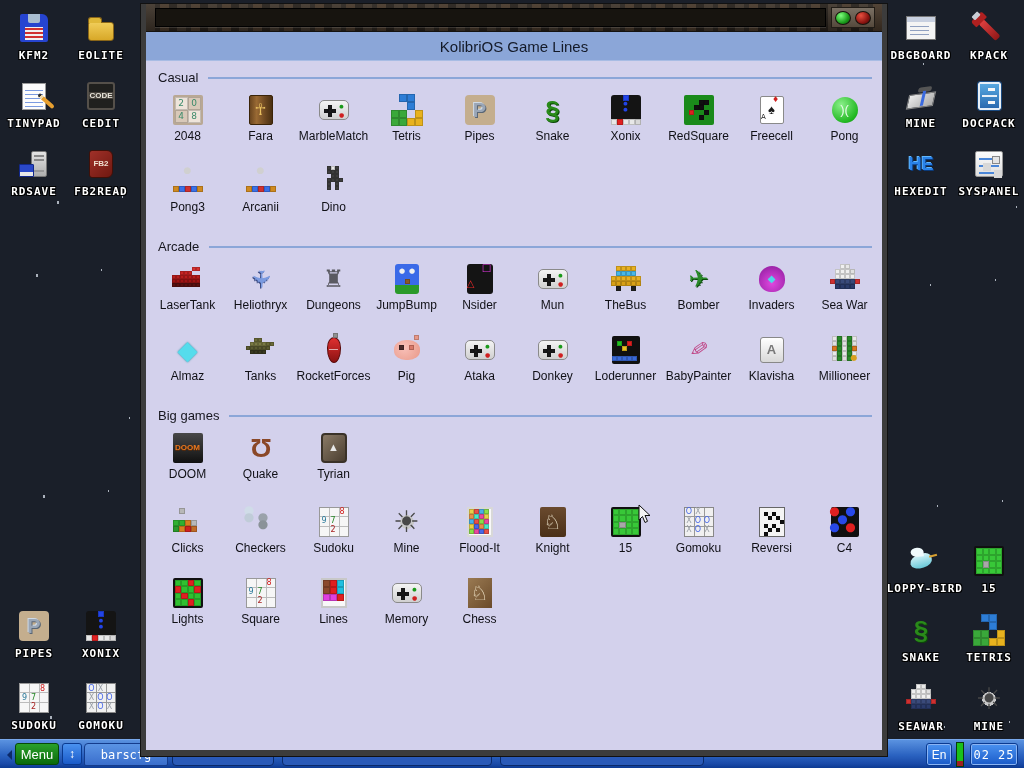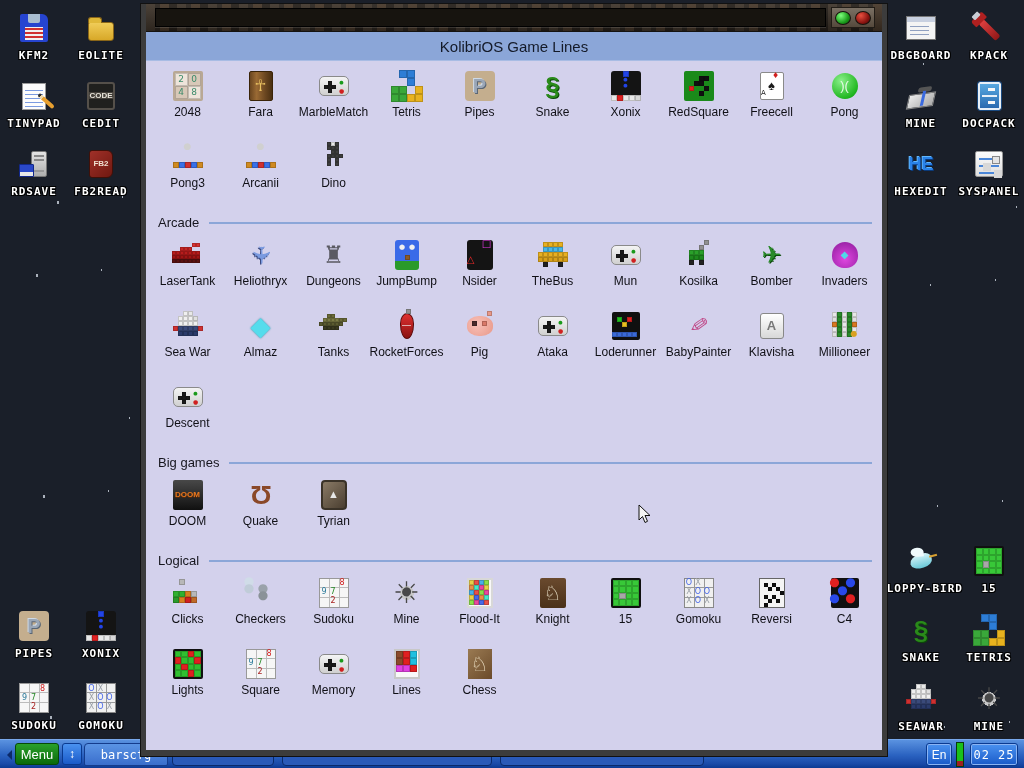--- a/index.html
+++ b/index.html
@@ -414,20 +414,24 @@
 <div id="gwin">
   <div id="titlebar">
     <div class="recess"></div>
     <div id="ledplate">
       <div class="led green"></div>
       <div class="led red"></div>
     </div>
   </div>
   <div id="caption">KolibriOS Game Lines</div>
   <div id="wbody">
+      <div class="section-head">
+        <div class="section-title">Casual</div>
+        <div class="section-line"></div>
+      </div>
       <div class="items">
         <div class="game">
           <div class="art">
             <div class="gicon" style="width: 30px; height: 30px; background: rgb(185, 168, 148); border-radius: 2px;">
               <span class="cell solid" style="left: 2px; top: 2px; width: 13px; height: 13px; background: rgb(238, 228, 218); color: rgb(58, 138, 106); font-size: 9px;">2</span>
               <span class="cell solid" style="left: 15px; top: 2px; width: 13px; height: 13px; background: rgb(216, 200, 184); color: rgb(58, 138, 106); font-size: 9px;">0</span>
               <span class="cell solid" style="left: 2px; top: 15px; width: 13px; height: 13px; background: rgb(216, 200, 184); color: rgb(58, 138, 106); font-size: 9px;">4</span>
               <span class="cell solid" style="left: 15px; top: 15px; width: 13px; height: 13px; background: rgb(238, 228, 218); color: rgb(58, 138, 106); font-size: 9px;">8</span>
             </div>
           </div>
@@ -654,20 +658,34 @@
           <div class="art">
             <div class="gicon" style="width: 26px; height: 30px; background: rgb(20, 20, 20); border-radius: 3px;">
               <span class="cell" style="left: 16px; top: 0px; width: 8px; height: 8px; color: rgb(232, 56, 232); font-size: 10px;">□</span>
               <span class="cell" style="left: 0px; top: 16px; width: 8px; height: 8px; color: rgb(232, 40, 40); font-size: 10px;">△</span>
             </div>
           </div>
           <div class="game-label">Nsider</div>
         </div>
         <div class="game">
           <div class="art">
+            <div class="gicon" style="width: 30px; height: 20px; background: linear-gradient(rgb(244, 244, 244), rgb(208, 208, 208)); border: 1px solid rgb(138, 138, 138); border-radius: 5px;">
+              <span class="cell solid" style="left: 8px; top: 4px; width: 4px; height: 4px; background: rgb(26, 26, 26);"></span>
+              <span class="cell solid" style="left: 4px; top: 8px; width: 4px; height: 4px; background: rgb(26, 26, 26);"></span>
+              <span class="cell solid" style="left: 8px; top: 8px; width: 4px; height: 4px; background: rgb(26, 26, 26);"></span>
+              <span class="cell solid" style="left: 12px; top: 8px; width: 4px; height: 4px; background: rgb(26, 26, 26);"></span>
+              <span class="cell solid" style="left: 8px; top: 12px; width: 4px; height: 4px; background: rgb(26, 26, 26);"></span>
+              <span class="cell" style="left: 20px; top: 4px; width: 4px; height: 4px; color: rgb(26, 154, 26); font-size: 5px;">●</span>
+              <span class="cell" style="left: 20px; top: 12px; width: 4px; height: 4px; color: rgb(208, 32, 32); font-size: 6px;">●</span>
+            </div>
+          </div>
+          <div class="game-label">Mun</div>
+        </div>
+        <div class="game">
+          <div class="art">
             <div class="gicon" style="width: 30px; height: 26px;">
               <span class="cell solid" style="left: 5px; top: 0px; width: 5px; height: 5px; background: rgb(232, 176, 32);"></span>
               <span class="cell solid" style="left: 10px; top: 0px; width: 5px; height: 5px; background: rgb(232, 176, 32);"></span>
               <span class="cell solid" style="left: 15px; top: 0px; width: 5px; height: 5px; background: rgb(232, 176, 32);"></span>
               <span class="cell solid" style="left: 20px; top: 0px; width: 5px; height: 5px; background: rgb(232, 176, 32);"></span>
               <span class="cell solid" style="left: 5px; top: 5px; width: 5px; height: 5px; background: rgb(72, 184, 232);"></span>
               <span class="cell solid" style="left: 10px; top: 5px; width: 5px; height: 5px; background: rgb(72, 184, 232);"></span>
               <span class="cell solid" style="left: 15px; top: 5px; width: 5px; height: 5px; background: rgb(72, 184, 232);"></span>
               <span class="cell solid" style="left: 20px; top: 5px; width: 5px; height: 5px; background: rgb(72, 184, 232);"></span>
               <span class="cell solid" style="left: 0px; top: 10px; width: 5px; height: 5px; background: rgb(232, 176, 32);"></span>
@@ -683,51 +701,20 @@
               <span class="cell solid" style="left: 20px; top: 15px; width: 5px; height: 5px; background: rgb(216, 160, 24);"></span>
               <span class="cell solid" style="left: 25px; top: 15px; width: 5px; height: 5px; background: rgb(216, 160, 24);"></span>
               <span class="cell solid" style="left: 5px; top: 20px; width: 5px; height: 5px; background: rgb(32, 32, 32);"></span>
               <span class="cell solid" style="left: 20px; top: 20px; width: 5px; height: 5px; background: rgb(32, 32, 32);"></span>
             </div>
           </div>
           <div class="game-label">TheBus</div>
         </div>
         <div class="game">
           <div class="art">
-            <div class="gicon" style="width: 30px; height: 20px; background: linear-gradient(rgb(244, 244, 244), rgb(208, 208, 208)); border: 1px solid rgb(138, 138, 138); border-radius: 5px;">
-              <span class="cell solid" style="left: 8px; top: 4px; width: 4px; height: 4px; background: rgb(26, 26, 26);"></span>
-              <span class="cell solid" style="left: 4px; top: 8px; width: 4px; height: 4px; background: rgb(26, 26, 26);"></span>
-              <span class="cell solid" style="left: 8px; top: 8px; width: 4px; height: 4px; background: rgb(26, 26, 26);"></span>
-              <span class="cell solid" style="left: 12px; top: 8px; width: 4px; height: 4px; background: rgb(26, 26, 26);"></span>
-              <span class="cell solid" style="left: 8px; top: 12px; width: 4px; height: 4px; background: rgb(26, 26, 26);"></span>
-              <span class="cell" style="left: 20px; top: 4px; width: 4px; height: 4px; color: rgb(26, 154, 26); font-size: 5px;">●</span>
-              <span class="cell" style="left: 20px; top: 12px; width: 4px; height: 4px; color: rgb(208, 32, 32); font-size: 6px;">●</span>
-            </div>
-          </div>
-          <div class="game-label">Mun</div>
-        </div>
-        <div class="game">
-          <div class="art">
-            <div class="gicon" style="width: 30px; height: 30px;">
-              <span class="cell solid" style="left: 20px; top: 0px; width: 5px; height: 5px; background: rgb(144, 144, 144);"></span>
-              <span class="cell solid" style="left: 15px; top: 5px; width: 5px; height: 5px; background: rgb(144, 144, 144);"></span>
-              <span class="cell solid" style="left: 5px; top: 10px; width: 5px; height: 5px; background: rgb(42, 160, 42);"></span>
-              <span class="cell solid" style="left: 10px; top: 10px; width: 5px; height: 5px; background: rgb(42, 160, 42);"></span>
-              <span class="cell solid" style="left: 15px; top: 10px; width: 5px; height: 5px; background: rgb(42, 160, 42);"></span>
-              <span class="cell solid" style="left: 5px; top: 15px; width: 5px; height: 5px; background: rgb(30, 138, 30);"></span>
-              <span class="cell solid" style="left: 10px; top: 15px; width: 5px; height: 5px; background: rgb(30, 138, 30);"></span>
-              <span class="cell solid" style="left: 15px; top: 15px; width: 5px; height: 5px; background: rgb(30, 138, 30);"></span>
-              <span class="cell solid" style="left: 5px; top: 20px; width: 5px; height: 5px; background: rgb(34, 34, 34);"></span>
-              <span class="cell solid" style="left: 15px; top: 20px; width: 5px; height: 5px; background: rgb(34, 34, 34);"></span>
-            </div>
-          </div>
-          <div class="game-label">Kosilka</div>
-        </div>
-        <div class="game">
-          <div class="art">
             <div class="gicon">
               <span class="glyph" style="color: rgb(42, 138, 42); font-size: 24px; text-shadow: rgb(10, 74, 10) 1px 1px 0px;">✈</span>
             </div>
           </div>
           <div class="game-label">Bomber</div>
         </div>
         <div class="game">
           <div class="art">
             <div class="gicon" style="width: 26px; height: 26px; background: radial-gradient(circle at 50% 65%, rgb(224, 72, 224), rgb(138, 26, 154)); border-radius: 50% 50% 45% 45%;">
               <span class="glyph" style="color: rgb(80, 216, 232); font-size: 10px;">◆</span>
@@ -820,20 +807,34 @@
               <span class="cell solid" style="left: 8px; top: 4px; width: 4px; height: 4px; background: rgb(26, 26, 26);"></span>
               <span class="cell solid" style="left: 4px; top: 8px; width: 4px; height: 4px; background: rgb(26, 26, 26);"></span>
               <span class="cell solid" style="left: 8px; top: 8px; width: 4px; height: 4px; background: rgb(26, 26, 26);"></span>
               <span class="cell solid" style="left: 12px; top: 8px; width: 4px; height: 4px; background: rgb(26, 26, 26);"></span>
               <span class="cell solid" style="left: 8px; top: 12px; width: 4px; height: 4px; background: rgb(26, 26, 26);"></span>
               <span class="cell" style="left: 20px; top: 4px; width: 4px; height: 4px; color: rgb(26, 154, 26); font-size: 5px;">●</span>
               <span class="cell" style="left: 20px; top: 12px; width: 4px; height: 4px; color: rgb(208, 32, 32); font-size: 6px;">●</span>
             </div>
           </div>
           <div class="game-label">Ataka</div>
+        </div>
+        <div class="game">
+          <div class="art">
+            <div class="gicon" style="width: 30px; height: 20px; background: linear-gradient(rgb(244, 244, 244), rgb(208, 208, 208)); border: 1px solid rgb(138, 138, 138); border-radius: 5px;">
+              <span class="cell solid" style="left: 8px; top: 4px; width: 4px; height: 4px; background: rgb(26, 26, 26);"></span>
+              <span class="cell solid" style="left: 4px; top: 8px; width: 4px; height: 4px; background: rgb(26, 26, 26);"></span>
+              <span class="cell solid" style="left: 8px; top: 8px; width: 4px; height: 4px; background: rgb(26, 26, 26);"></span>
+              <span class="cell solid" style="left: 12px; top: 8px; width: 4px; height: 4px; background: rgb(26, 26, 26);"></span>
+              <span class="cell solid" style="left: 8px; top: 12px; width: 4px; height: 4px; background: rgb(26, 26, 26);"></span>
+              <span class="cell" style="left: 20px; top: 4px; width: 4px; height: 4px; color: rgb(26, 154, 26); font-size: 5px;">●</span>
+              <span class="cell" style="left: 20px; top: 12px; width: 4px; height: 4px; color: rgb(208, 32, 32); font-size: 6px;">●</span>
+            </div>
+          </div>
+          <div class="game-label">Donkey</div>
         </div>
         <div class="game">
           <div class="art">
             <div class="gicon" style="width: 28px; height: 28px; background: rgb(16, 16, 16); border-radius: 2px;">
               <span class="cell solid" style="left: 5px; top: 5px; width: 5px; height: 5px; background: rgb(32, 192, 32);"></span>
               <span class="cell solid" style="left: 15px; top: 5px; width: 5px; height: 5px; background: rgb(224, 32, 32);"></span>
               <span class="cell solid" style="left: 10px; top: 10px; width: 5px; height: 5px; background: rgb(232, 192, 32);"></span>
               <span class="cell solid" style="left: 0px; top: 20px; width: 5px; height: 5px; background: rgb(58, 106, 216);"></span>
               <span class="cell solid" style="left: 5px; top: 20px; width: 5px; height: 5px; background: rgb(58, 106, 216);"></span>
               <span class="cell solid" style="left: 10px; top: 20px; width: 5px; height: 5px; background: rgb(58, 106, 216);"></span>
@@ -884,34 +885,20 @@
               <span class="cell solid" style="left: 20px; top: 15px; width: 5px; height: 5px; background: rgb(232, 232, 232);"></span>
               <span class="cell solid" style="left: 0px; top: 20px; width: 5px; height: 5px; background: rgb(224, 224, 224);"></span>
               <span class="cell solid" style="left: 5px; top: 20px; width: 5px; height: 5px; background: rgb(42, 138, 42);"></span>
               <span class="cell solid" style="left: 10px; top: 20px; width: 5px; height: 5px; background: rgb(224, 224, 224);"></span>
               <span class="cell solid" style="left: 15px; top: 20px; width: 5px; height: 5px; background: rgb(42, 138, 42);"></span>
               <span class="cell" style="left: 20px; top: 20px; width: 5px; height: 5px; color: rgb(216, 160, 32); font-size: 8px;">●</span>
             </div>
           </div>
           <div class="game-label">Millioneer</div>
         </div>
-        <div class="game">
-          <div class="art">
-            <div class="gicon" style="width: 30px; height: 20px; background: linear-gradient(rgb(244, 244, 244), rgb(208, 208, 208)); border: 1px solid rgb(138, 138, 138); border-radius: 5px;">
-              <span class="cell solid" style="left: 8px; top: 4px; width: 4px; height: 4px; background: rgb(26, 26, 26);"></span>
-              <span class="cell solid" style="left: 4px; top: 8px; width: 4px; height: 4px; background: rgb(26, 26, 26);"></span>
-              <span class="cell solid" style="left: 8px; top: 8px; width: 4px; height: 4px; background: rgb(26, 26, 26);"></span>
-              <span class="cell solid" style="left: 12px; top: 8px; width: 4px; height: 4px; background: rgb(26, 26, 26);"></span>
-              <span class="cell solid" style="left: 8px; top: 12px; width: 4px; height: 4px; background: rgb(26, 26, 26);"></span>
-              <span class="cell" style="left: 20px; top: 4px; width: 4px; height: 4px; color: rgb(26, 154, 26); font-size: 5px;">●</span>
-              <span class="cell" style="left: 20px; top: 12px; width: 4px; height: 4px; color: rgb(208, 32, 32); font-size: 6px;">●</span>
-            </div>
-          </div>
-          <div class="game-label">Descent</div>
-        </div>
       </div>
       <div class="section-head">
         <div class="section-title">Big games</div>
         <div class="section-line"></div>
       </div>
       <div class="items">
         <div class="game">
           <div class="art">
             <div class="gicon" style="width: 30px; height: 30px; background: linear-gradient(rgb(72, 72, 72), rgb(16, 16, 16)); border-radius: 2px;">
               <span class="glyph" style="color: rgb(232, 120, 32); font-size: 8px; font-weight: bold; text-shadow: rgb(90, 42, 8) 0px 1px 0px;">DOOM</span>
@@ -928,24 +915,20 @@
           <div class="game-label">Quake</div>
         </div>
         <div class="game">
           <div class="art">
             <div class="gicon" style="width: 26px; height: 30px; background: linear-gradient(135deg, rgb(138, 122, 102), rgb(74, 62, 48)); border: 2px solid rgb(58, 50, 40); border-radius: 4px;">
               <span class="glyph" style="color: rgb(232, 232, 232); font-size: 11px;">▲</span>
             </div>
           </div>
           <div class="game-label">Tyrian</div>
         </div>
-      </div>
-      <div class="section-head">
-        <div class="section-title">Logical</div>
-        <div class="section-line"></div>
       </div>
       <div class="items">
         <div class="game">
           <div class="art">
             <div class="gicon" style="width: 30px; height: 28px;">
               <span class="cell solid" style="left: 6px; top: 0px; width: 6px; height: 6px; background: rgb(184, 184, 184);"></span>
               <span class="cell solid" style="left: 18px; top: 12px; width: 6px; height: 6px; background: rgb(184, 184, 184);"></span>
               <span class="cell solid" style="left: 0px; top: 12px; width: 6px; height: 6px; background: rgb(48, 176, 48);"></span>
               <span class="cell solid" style="left: 6px; top: 12px; width: 6px; height: 6px; background: rgb(48, 176, 48);"></span>
               <span class="cell solid" style="left: 12px; top: 12px; width: 6px; height: 6px; background: rgb(216, 128, 32);"></span>
@@ -1118,50 +1101,50 @@
               <span class="cell" style="left: 18px; top: 0px; width: 9px; height: 9px; color: rgb(208, 32, 32); font-size: 8px;">8</span>
               <span class="cell" style="left: 0px; top: 9px; width: 9px; height: 9px; color: rgb(42, 122, 154); font-size: 8px;">9</span>
               <span class="cell" style="left: 9px; top: 9px; width: 9px; height: 9px; color: rgb(42, 138, 42); font-size: 8px;">7</span>
               <span class="cell" style="left: 9px; top: 18px; width: 9px; height: 9px; color: rgb(168, 32, 32); font-size: 8px;">2</span>
             </div>
           </div>
           <div class="game-label">Square</div>
         </div>
         <div class="game">
           <div class="art">
-            <div class="gicon" style="width: 30px; height: 20px; background: linear-gradient(rgb(244, 244, 244), rgb(208, 208, 208)); border: 1px solid rgb(138, 138, 138); border-radius: 5px;">
-              <span class="cell solid" style="left: 8px; top: 4px; width: 4px; height: 4px; background: rgb(26, 26, 26);"></span>
-              <span class="cell solid" style="left: 4px; top: 8px; width: 4px; height: 4px; background: rgb(26, 26, 26);"></span>
-              <span class="cell solid" style="left: 8px; top: 8px; width: 4px; height: 4px; background: rgb(26, 26, 26);"></span>
-              <span class="cell solid" style="left: 12px; top: 8px; width: 4px; height: 4px; background: rgb(26, 26, 26);"></span>
-              <span class="cell solid" style="left: 8px; top: 12px; width: 4px; height: 4px; background: rgb(26, 26, 26);"></span>
-              <span class="cell" style="left: 20px; top: 4px; width: 4px; height: 4px; color: rgb(26, 154, 26); font-size: 5px;">●</span>
-              <span class="cell" style="left: 20px; top: 12px; width: 4px; height: 4px; color: rgb(208, 32, 32); font-size: 6px;">●</span>
-            </div>
-          </div>
-          <div class="game-label">Memory</div>
-        </div>
-        <div class="game">
-          <div class="art">
             <div class="gicon" style="width: 26px; height: 30px; background: rgb(248, 248, 248); border: 2px solid rgb(200, 200, 200);">
               <span class="cell solid" style="left: 0px; top: 0px; width: 7px; height: 7px; background: rgb(138, 74, 42);"></span>
               <span class="cell solid" style="left: 7px; top: 0px; width: 7px; height: 7px; background: rgb(224, 32, 32);"></span>
               <span class="cell solid" style="left: 14px; top: 0px; width: 7px; height: 7px; background: rgb(32, 192, 224);"></span>
               <span class="cell solid" style="left: 0px; top: 7px; width: 7px; height: 7px; background: rgb(138, 74, 42);"></span>
               <span class="cell solid" style="left: 7px; top: 7px; width: 7px; height: 7px; background: rgb(224, 32, 32);"></span>
               <span class="cell solid" style="left: 14px; top: 7px; width: 7px; height: 7px; background: rgb(32, 192, 224);"></span>
               <span class="cell solid" style="left: 0px; top: 14px; width: 7px; height: 7px; background: rgb(224, 64, 224);"></span>
               <span class="cell solid" style="left: 7px; top: 14px; width: 7px; height: 7px; background: rgb(224, 64, 224);"></span>
               <span class="cell solid" style="left: 14px; top: 14px; width: 7px; height: 7px; background: rgb(224, 32, 32);"></span>
             </div>
           </div>
           <div class="game-label">Lines</div>
         </div>
         <div class="game">
           <div class="art">
+            <div class="gicon" style="width: 30px; height: 20px; background: linear-gradient(rgb(244, 244, 244), rgb(208, 208, 208)); border: 1px solid rgb(138, 138, 138); border-radius: 5px;">
+              <span class="cell solid" style="left: 8px; top: 4px; width: 4px; height: 4px; background: rgb(26, 26, 26);"></span>
+              <span class="cell solid" style="left: 4px; top: 8px; width: 4px; height: 4px; background: rgb(26, 26, 26);"></span>
+              <span class="cell solid" style="left: 8px; top: 8px; width: 4px; height: 4px; background: rgb(26, 26, 26);"></span>
+              <span class="cell solid" style="left: 12px; top: 8px; width: 4px; height: 4px; background: rgb(26, 26, 26);"></span>
+              <span class="cell solid" style="left: 8px; top: 12px; width: 4px; height: 4px; background: rgb(26, 26, 26);"></span>
+              <span class="cell" style="left: 20px; top: 4px; width: 4px; height: 4px; color: rgb(26, 154, 26); font-size: 5px;">●</span>
+              <span class="cell" style="left: 20px; top: 12px; width: 4px; height: 4px; color: rgb(208, 32, 32); font-size: 6px;">●</span>
+            </div>
+          </div>
+          <div class="game-label">Memory</div>
+        </div>
+        <div class="game">
+          <div class="art">
             <div class="gicon" style="width: 24px; height: 30px; background: linear-gradient(135deg, rgb(154, 122, 82), rgb(106, 74, 42));">
               <span class="glyph" style="color: rgb(240, 228, 200); font-size: 20px;">♘</span>
             </div>
           </div>
           <div class="game-label">Chess</div>
         </div>
       </div>
     </div>
 </div>
 

